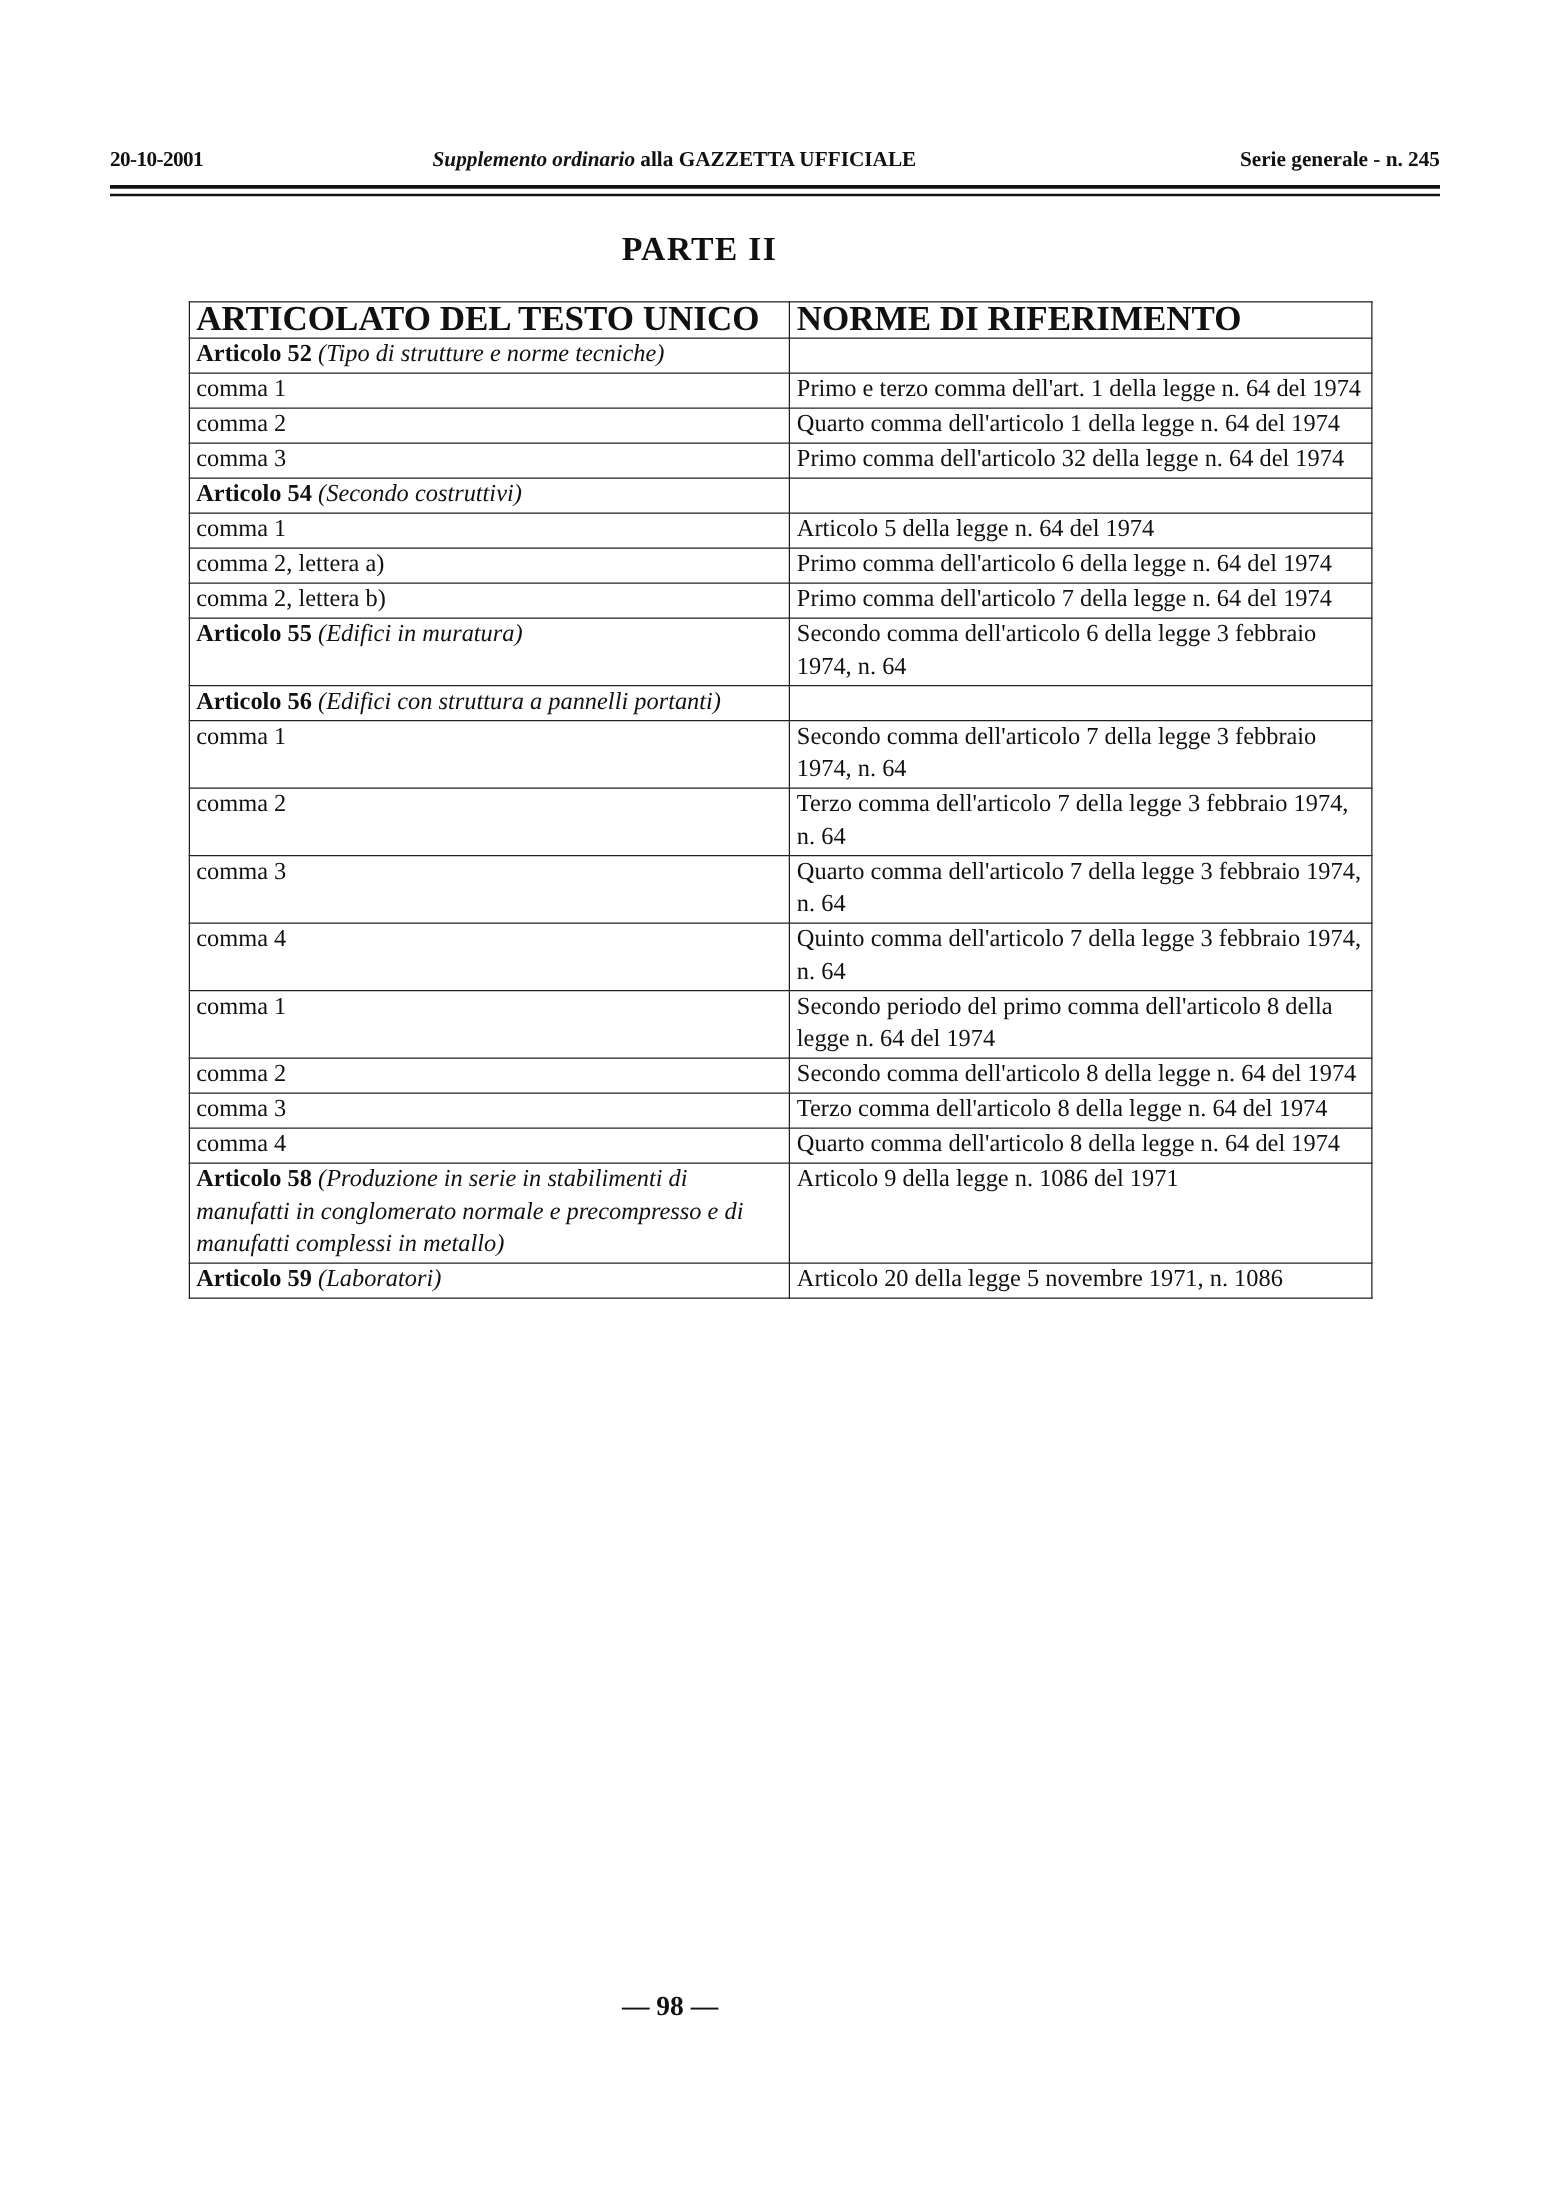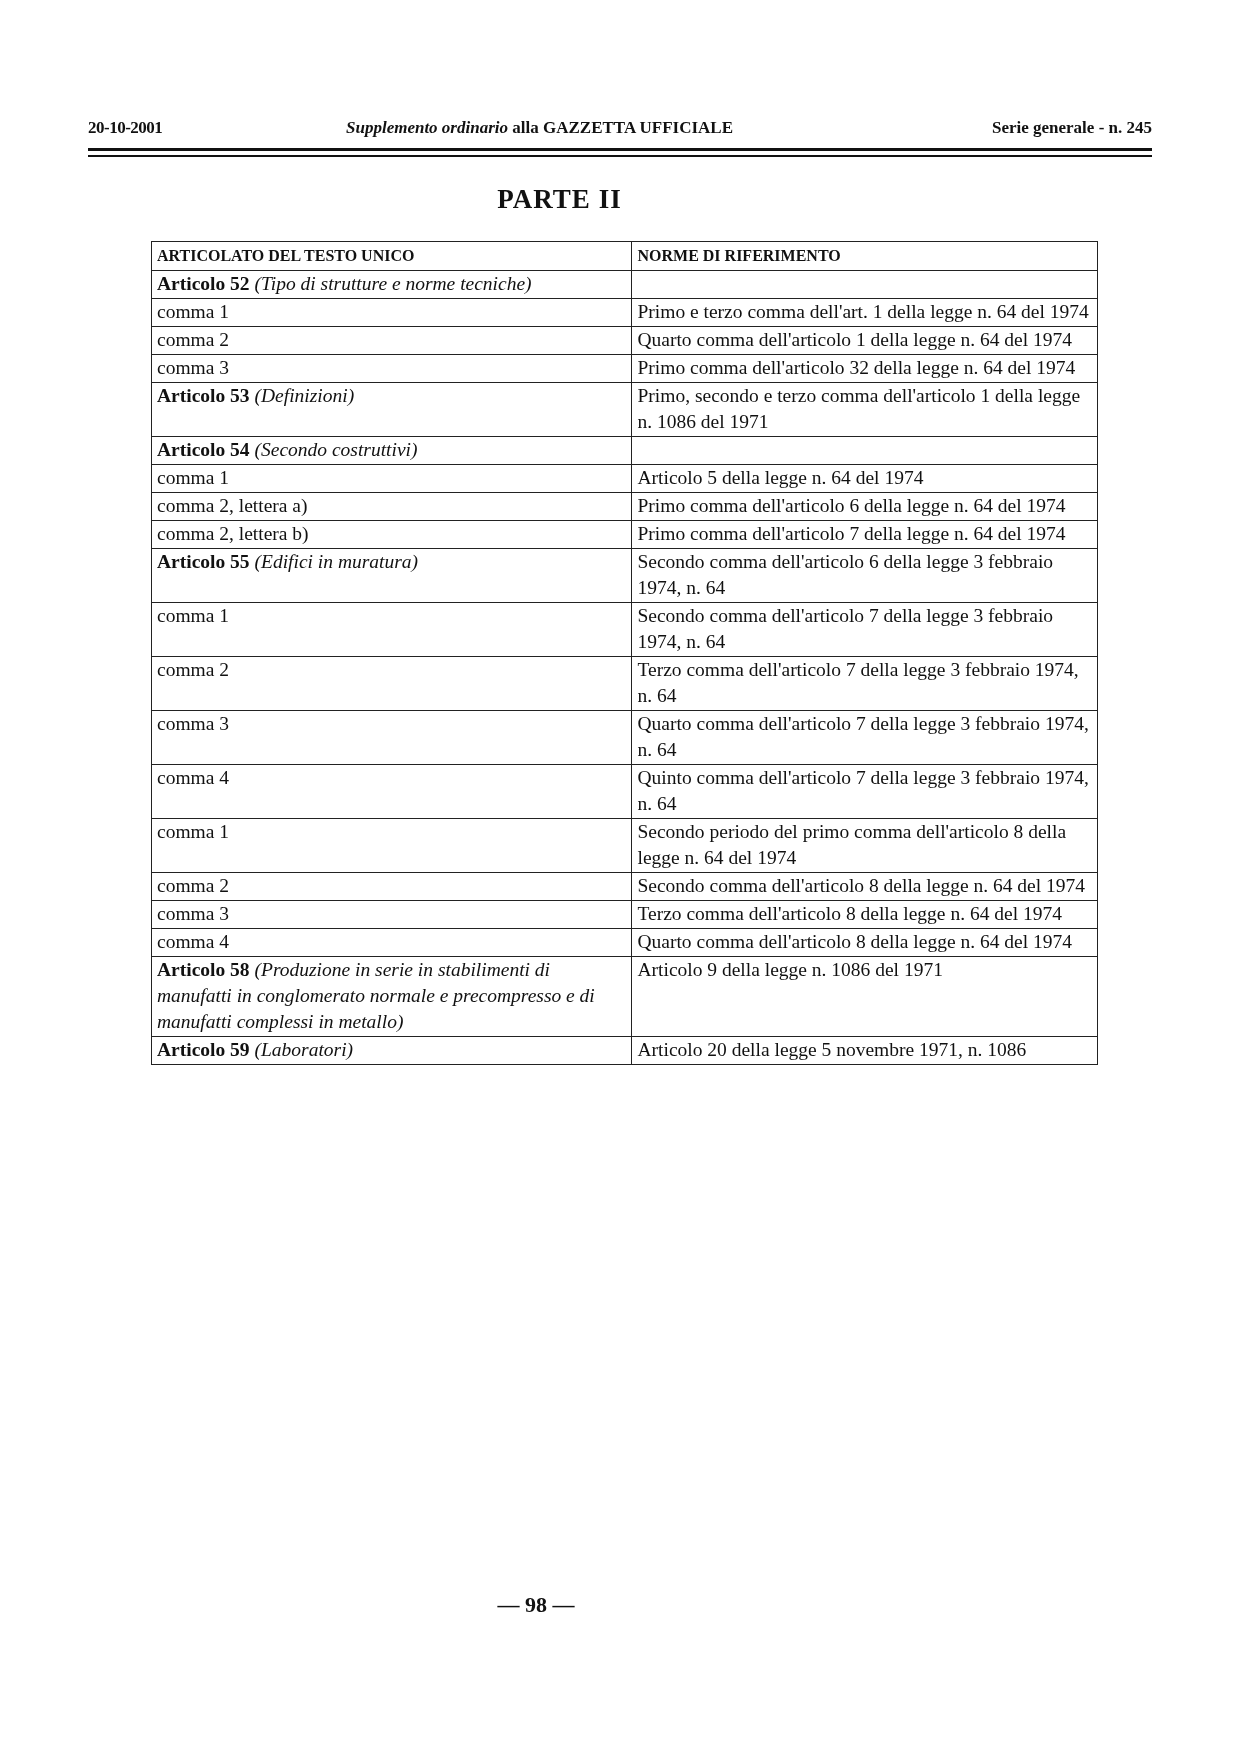--- a/index.html
+++ b/index.html
@@ -9,21 +9,21 @@
   .header .center { position: absolute; left: 258px; top: 0; font-size: 17px; font-weight: bold; }
   .header .center i { }
   .header .right { position: absolute; right: 0; top: 0; font-size: 17px; font-weight: bold; }
   .rule-thick { position: absolute; left: 88px; top: 148px; width: 1064px; height: 3px; background: #111; }
   .rule-thin { position: absolute; left: 88px; top: 155px; width: 1064px; height: 1.5px; background: #111; }
   .parte { position: absolute; left: 0; width: 1119px; top: 184px; text-align: center; font-size: 27px; letter-spacing: 1px; font-weight: bold; }
   table.main { position: absolute; left: 151px; top: 241px; width: 947px; border-collapse: collapse; font-family: "Liberation Serif", serif; font-size: 19.5px; line-height: 26px; }
   table.main td, table.main th { border: 1.3px solid #222; vertical-align: top; padding: 0 5px 1px 5px; text-align: left; font-weight: normal; }
   table.main col.c1 { width: 481px; }
   table.main col.c2 { width: 466px; }
-  table.main th { font-size: 16px; font-weight: bold; line-height: 27px; padding-top: 0; }
+  table.main th { font-size: 28px; font-weight: bold; line-height: 27px; padding-top: 0; }
   td.just { text-align: justify; text-align-last: left; }
   .art { font-weight: bold; }
   .it { font-style: italic; }
   .footer { position: absolute; left: 0; width: 1072px; top: 1592px; text-align: center; font-size: 22px; font-weight: bold; }
 </style>
 </head>
 <body>
 
 <div class="header">
   <span class="date">20-10-2001</span>
@@ -57,42 +57,42 @@
       </tr>
       <tr>
         <td class="just"><span>comma 2</span></td>
         <td class="just">Quarto comma dell'articolo 1 della legge n. 64 del 1974</td>
       </tr>
       <tr>
         <td class="just"><span>comma 3</span></td>
         <td class="just">Primo comma dell'articolo 32 della legge n. 64 del 1974</td>
       </tr>
       <tr>
-        <td class="just"><span class="art">Articolo 53</span> <span class="it">(Definizioni)</span></td>
-        <td class="just">Primo, secondo e terzo comma dell'articolo 1 della legge n.  1086 del 1971</td>
-      </tr>
-      <tr>
         <td class="just"><span class="art">Articolo 54</span> <span class="it">(Secondo costruttivi)</span></td>
         <td class="just">&nbsp;</td>
       </tr>
       <tr>
         <td class="just"><span>comma 1</span></td>
         <td class="just">Articolo 5 della legge n. 64 del 1974</td>
       </tr>
       <tr>
         <td class="just"><span>comma 2, lettera a)</span></td>
         <td class="just">Primo comma dell'articolo 6 della legge n. 64 del 1974</td>
       </tr>
       <tr>
         <td class="just"><span>comma 2, lettera b)</span></td>
         <td class="just">Primo comma dell'articolo 7 della legge n. 64 del 1974</td>
       </tr>
       <tr>
         <td class="just"><span class="art">Articolo 55</span> <span class="it">(Edifici in muratura)</span></td>
         <td class="just">Secondo comma dell'articolo 6 della legge 3 febbraio 1974, n. 64</td>
+      </tr>
+      <tr>
+        <td class="just"><span class="art">Articolo 56</span> <span class="it">(Edifici con struttura a pannelli portanti)</span></td>
+        <td class="just">&nbsp;</td>
       </tr>
       <tr>
         <td class="just"><span>comma 1</span></td>
         <td class="just">Secondo comma dell'articolo 7 della legge 3 febbraio 1974, n. 64</td>
       </tr>
       <tr>
         <td class="just"><span>comma 2</span></td>
         <td class="just">Terzo comma dell'articolo 7 della legge 3 febbraio 1974, n. 64</td>
       </tr>
       <tr>

